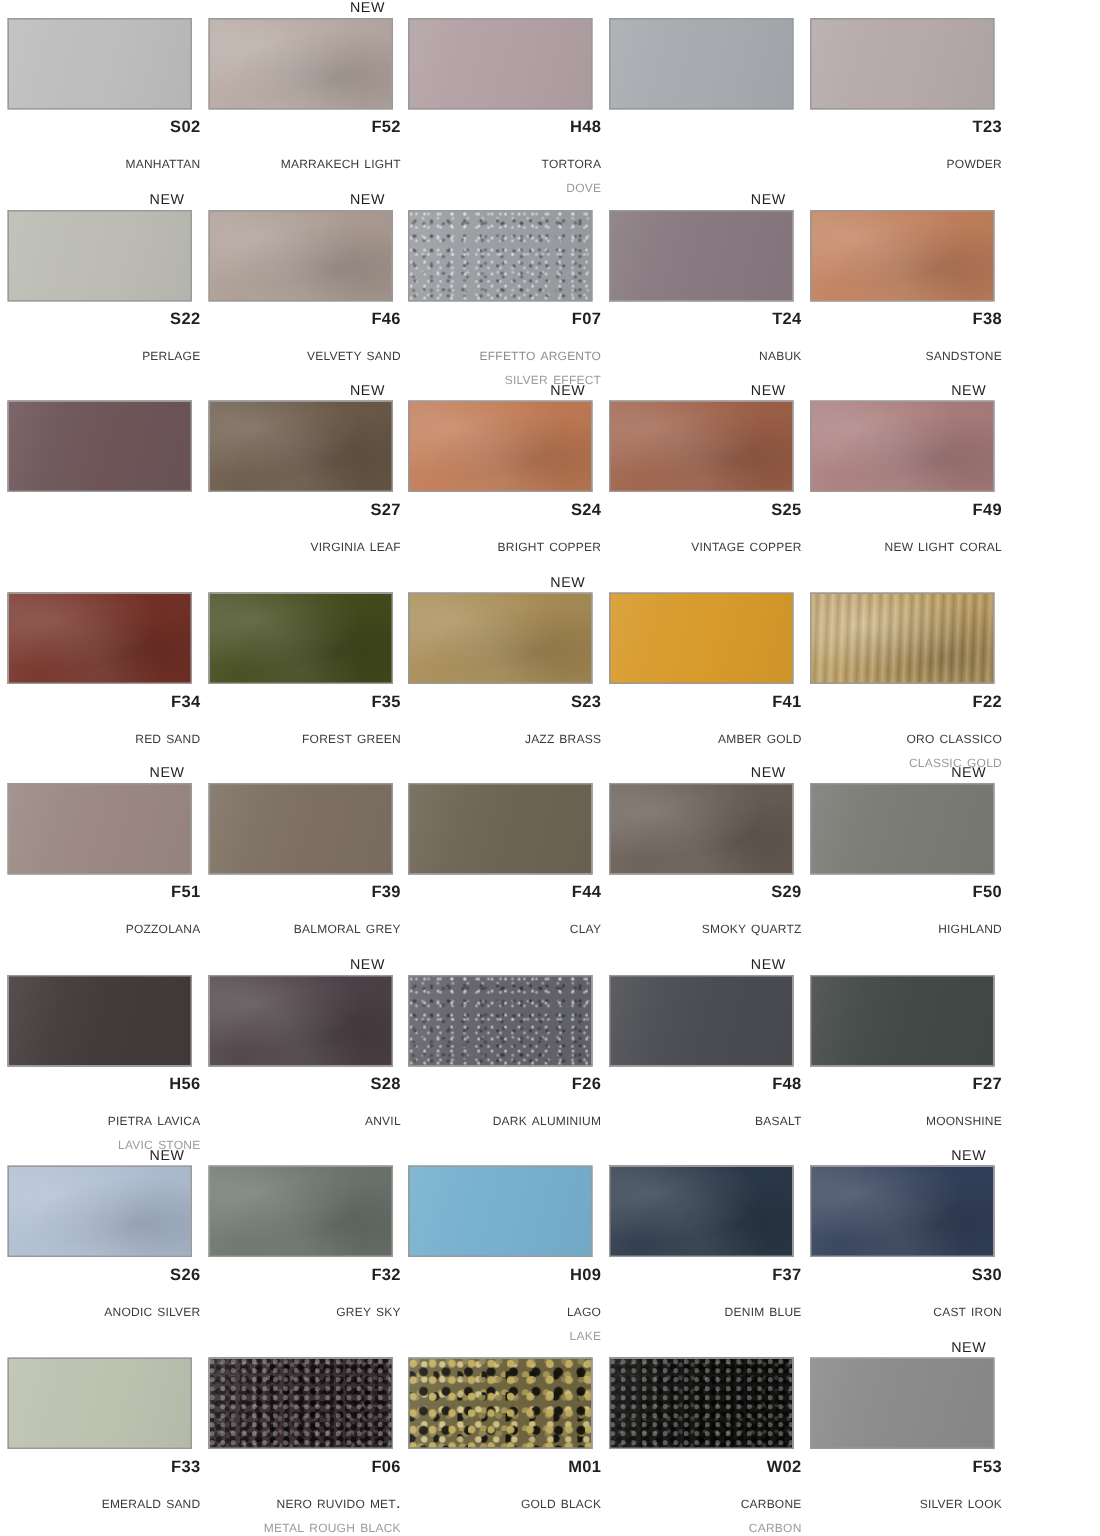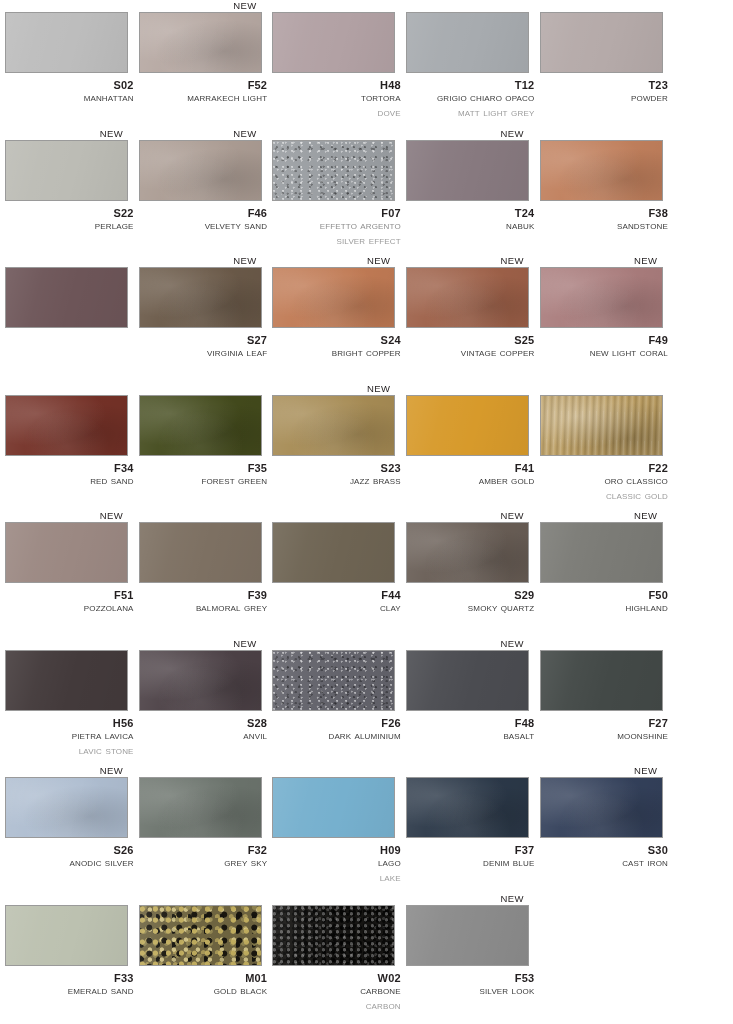--- a/index.html
+++ b/index.html
@@ -159,21 +159,21 @@
 
   .code {
     font-size: 11px;
     font-weight: bold;
     letter-spacing: 0.2px;
     color: #231f20;
     font-family: "Liberation Sans", sans-serif;
   }
 
   .name {
-    margin-top: 1px;
+    margin-top: 13px;
     font-size: 11.2px;
     color: #3b3b3b;
     font-family: "Liberation Sans", sans-serif;
     font-variant: small-caps;
     text-transform: lowercase;
     letter-spacing: 0.15px;
     white-space: nowrap;
   }
   .name.muted { color: #8d8d8d; }
 
@@ -221,25 +221,20 @@
         <div class="labels">
           <div class="code">H48</div>
           <div class="name">Tortora</div>
           <div class="trans">Dove</div>
         </div>
       </div>
       <div class="cell has-trans">
         <div class="swatch-wrap">
           <div class="swatch" style="background: rgb(167, 171, 175);"></div>
         </div>
-        <div class="labels">
-          <div class="code">T12</div>
-          <div class="name">Grigio chiaro opaco</div>
-          <div class="trans">Matt light grey</div>
-        </div>
       </div>
       <div class="cell">
         <div class="swatch-wrap">
           <div class="swatch" style="background: rgb(181, 170, 169);"></div>
         </div>
         <div class="labels">
           <div class="code">T23</div>
           <div class="name">Powder</div>
         </div>
       </div>
@@ -544,20 +539,30 @@
     <div class="row">
       <div class="cell">
         <div class="swatch-wrap">
           <div class="swatch" style="background: rgb(188, 193, 176);"></div>
         </div>
         <div class="labels">
           <div class="code">F33</div>
           <div class="name">Emerald sand</div>
         </div>
       </div>
+      <div class="cell has-trans">
+        <div class="swatch-wrap">
+          <div class="swatch tex-coarse" style="background: rgb(58, 47, 49);"></div>
+        </div>
+        <div class="labels">
+          <div class="code">F06</div>
+          <div class="name">Nero ruvido met.</div>
+          <div class="trans">Metal rough black</div>
+        </div>
+      </div>
       <div class="cell">
         <div class="swatch-wrap">
           <div class="swatch tex-gold-black" style="background: rgb(110, 100, 64);"></div>
         </div>
         <div class="labels">
           <div class="code">M01</div>
           <div class="name">Gold black</div>
         </div>
       </div>
       <div class="cell has-trans">

